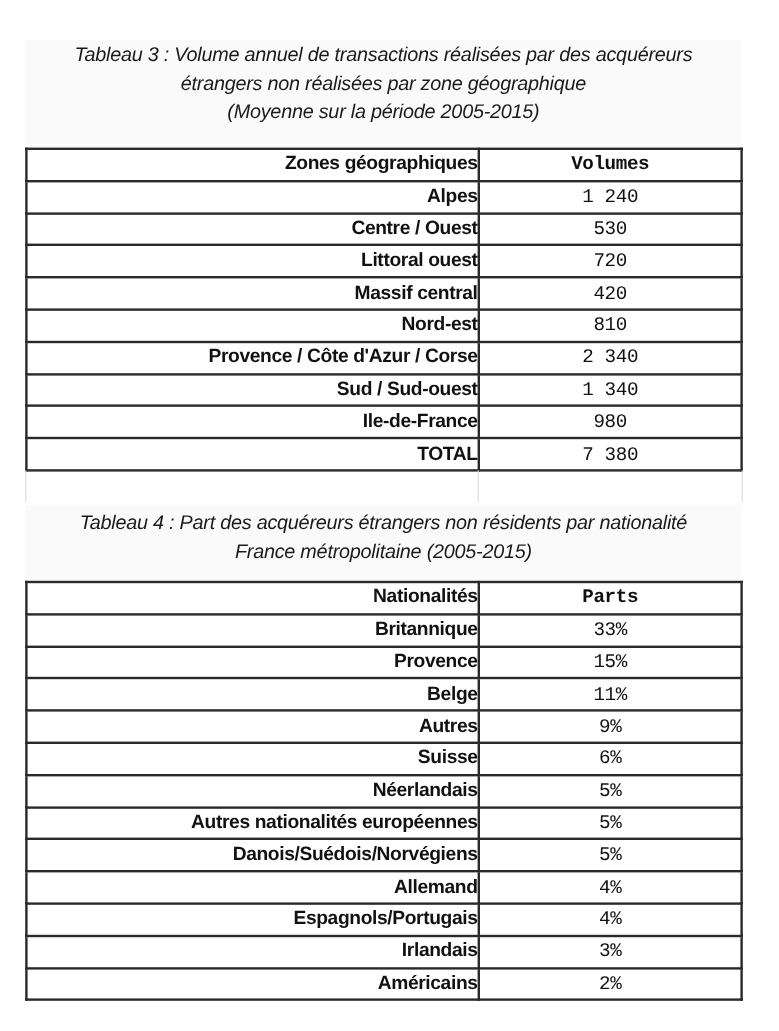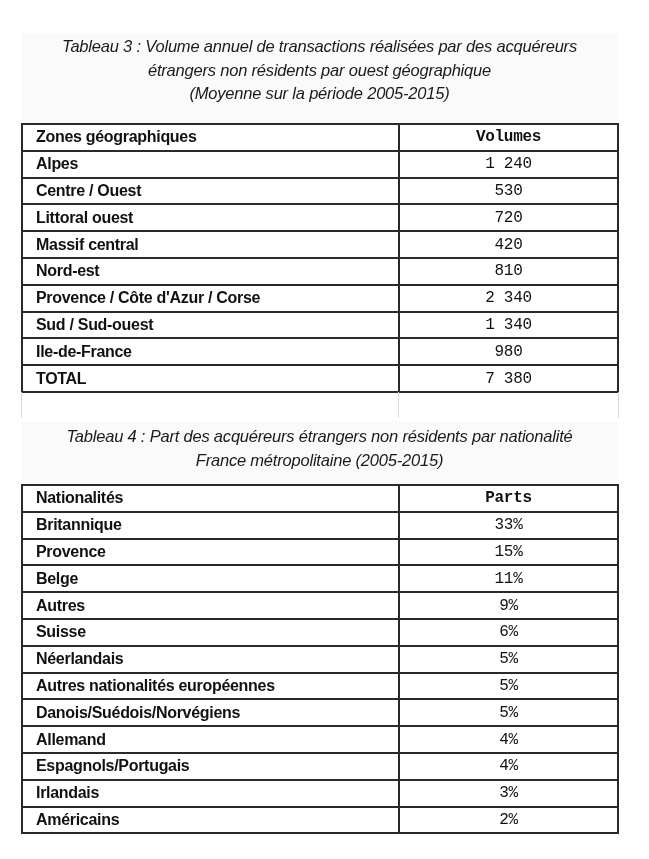--- a/index.html
+++ b/index.html
@@ -40,20 +40,21 @@
       font-size: 16px;
     }
     table.data td {
       border: 2px solid #2a2a2a;
       height: 26.8px;
       padding: 0 0 0 13px;
       box-sizing: border-box;
       white-space: nowrap;
       line-height: 24px;
       vertical-align: middle;
+      text-align: right;
     }
     table.data td.label {
       font-weight: bold;
       width: 377px;
       letter-spacing: -0.3px;
     }
     table.data td.value {
       text-align: center;
       padding: 0;
       font-weight: normal;
@@ -78,21 +79,21 @@
       bottom: 0;
       width: 1px;
       background: #dcdcdc;
     }
   </style>
 </head>
 <body>
 
 <div class="caption" id="caption-3">
   <span class="line">Tableau 3 : Volume annuel de transactions réalisées par des acquéreurs</span>
-  <span class="line">étrangers non résidents par ouest géographique</span>
+  <span class="line">étrangers non réalisées par zone géographique</span>
   <span class="line">(Moyenne sur la période 2005-2015)</span>
 </div>
 
 <table class="data" id="table-3">
   <tbody>
     <tr class="head">
       <td class="label">Zones géographiques</td>
       <td class="value">Volumes</td>
     </tr>
     <tr>

